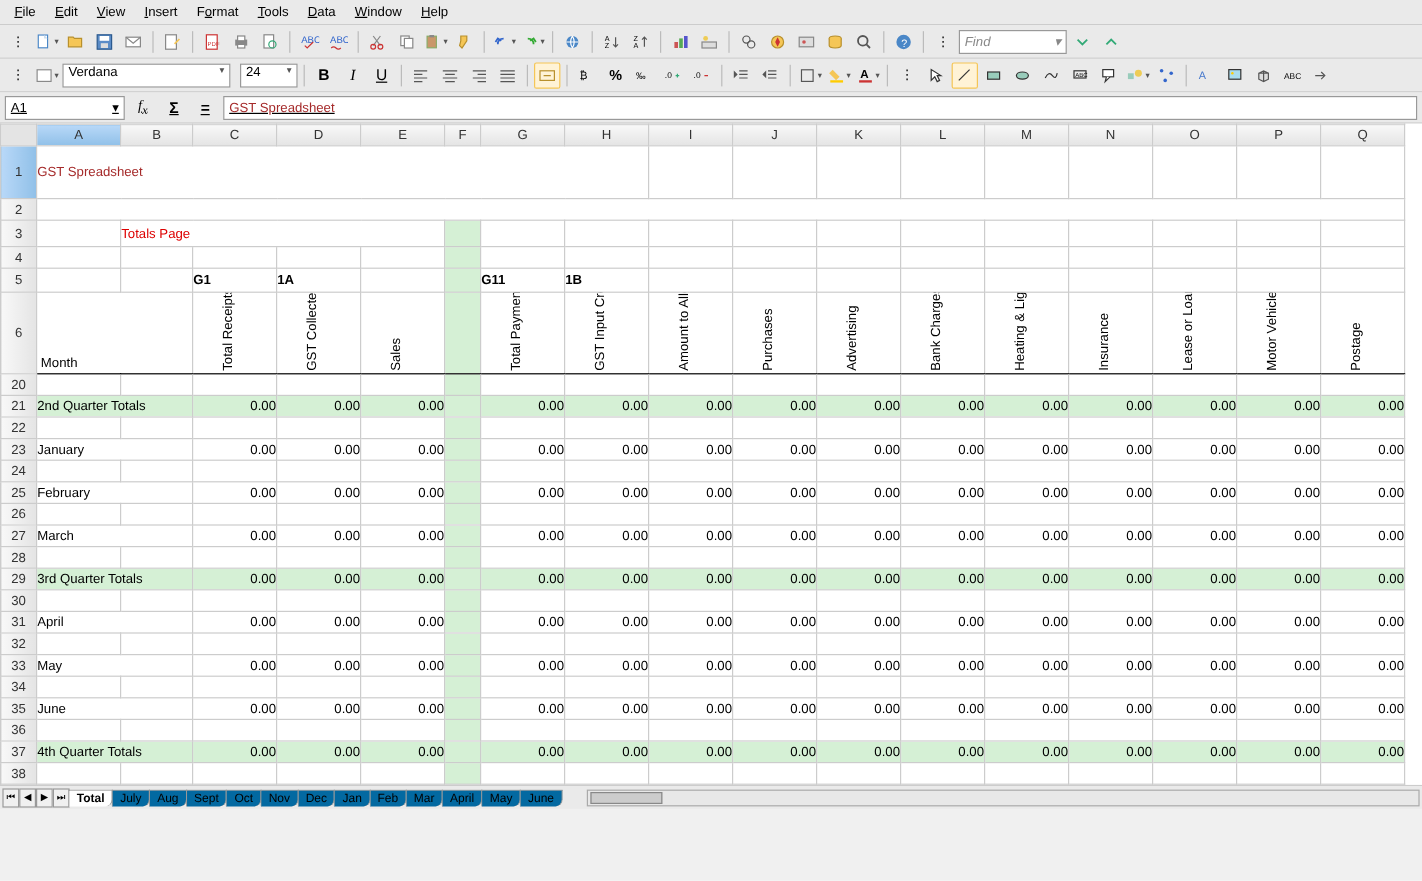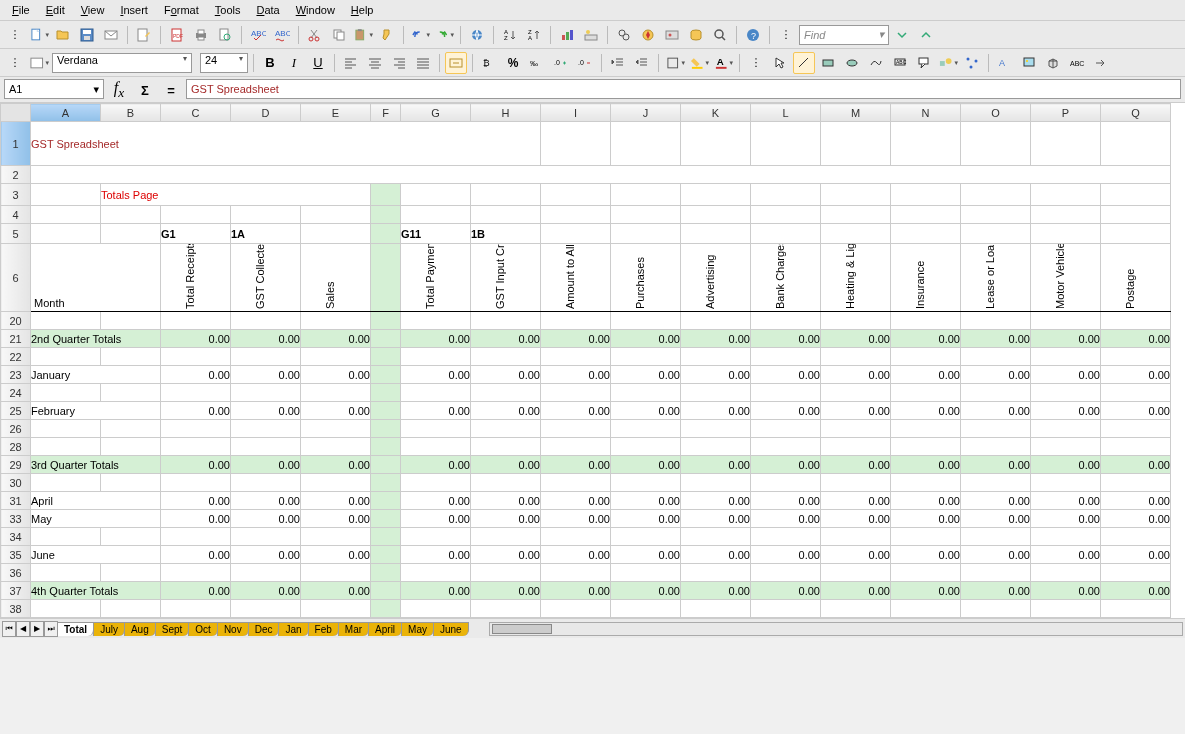--- a/index.html
+++ b/index.html
@@ -9,21 +9,21 @@
 .menubar span u { text-decoration: underline; }
 .toolbar { background: #eaeaea; border-bottom: 1px solid #ccc; display: flex; align-items: center; padding: 2px 4px; gap: 2px; height: 28px; }
 .tb-btn { display: inline-flex; align-items: center; justify-content: center; width: 22px; height: 22px; cursor: pointer; border: 1px solid transparent; border-radius: 2px; }
 .tb-sep { width: 1px; height: 18px; background: #bbb; margin: 0 3px; }
 .tb-drop { display: inline-flex; align-items: center; }
 .tb-drop .arr { font-size: 7px; color: #555; margin-left: 1px; }
 .font-sel { background: white; border: 1px solid #999; height: 20px; padding: 0 4px; display: flex; align-items: flex-start; justify-content: space-between; }
 .font-sel.name { width: 140px; }
 .font-sel.size { width: 48px; margin-left: 6px; }
 .font-sel .arr { font-size: 8px; color: #555; }
-.fmbar { background: #eaeaea; border-bottom: 1px solid #ccc; display: flex; align-items: flex-start; padding: 2px 4px; height: 26px; gap: 4px; }
+.fmbar { background: #eaeaea; border-bottom: 1px solid #ccc; display: flex; align-items: center; padding: 2px 4px; height: 26px; gap: 4px; text-decoration: underline; }
 .cellref { background: white; border: 1px solid #999; width: 100px; height: 20px; padding: 0 4px; display: flex; align-items: center; justify-content: space-between; }
 .fm-input { background: white; border: 1px solid #999; height: 20px; flex: 1; padding: 0 4px; display: flex; align-items: center; font-family: Verdana, sans-serif; color: #a52a2a; }
 .grid-wrap { position: relative; background: white; }
 .grid { border-collapse: collapse; table-layout: fixed; }
 .grid th, .grid td { border: 0.5px solid #ccc; padding: 0; overflow: hidden; white-space: nowrap; font-size: 11px; }
 .ch { background: linear-gradient(#f8f8f8,#e4e4e4); color: #333; text-align: center; height: 18px; font-weight: normal; border: 0.5px solid #aaa; cursor: pointer; }
 .ch.sel { background: linear-gradient(#b8d8f8,#90c0e8); }
 .rh { background: linear-gradient(to right,#f8f8f8,#e4e4e4); color: #333; text-align: center; width: 30px; font-weight: normal; border: 0.5px solid #aaa; cursor: pointer; height: 18px; }
 .rh.sel { background: linear-gradient(to right,#b8d8f8,#90c0e8); }
 .corner { background: #e4e4e4; border: 0.5px solid #aaa; }
@@ -33,21 +33,21 @@
 .totals-page { font-family: Verdana, sans-serif; font-size: 16px; color: #d00; text-align: left; }
 .hdr5 { font-weight: bold; font-size: 13px; }
 .rot { height: 64px; position: relative; }
 .rot span { position: absolute; bottom: 2px; left: 50%; transform-origin: left bottom; transform: rotate(-90deg); white-space: nowrap; font-size: 11px; }
 .green { background: #d5f0d5; }
 .total-row td { color: #c05000; }
 .bbtm { border-bottom: 1px solid #000 !important; }
 .tabs { background: #eaeaea; border-top: 1px solid #ccc; display: flex; align-items: center; height: 20px; padding: 0 2px; gap: 0; font-size: 10px; }
 .tab-nav { display: flex; gap: 0; }
 .tab-nav span { display: inline-flex; align-items: center; justify-content: center; width: 14px; height: 16px; border: 1px solid #999; background: #f0f0f0; cursor: pointer; font-size: 8px; }
-.sheet-tab { padding: 1px 6px; border: 1px solid #999; border-bottom: none; border-top-left-radius: 0; border-bottom-right-radius: 6px; background: #eab308; margin-left: -1px; cursor: pointer; }
+.sheet-tab { padding: 1px 6px; border: 1px solid #999; border-bottom: none; border-top-left-radius: 0; border-bottom-right-radius: 6px; background: #0369a1; margin-left: -1px; cursor: pointer; }
 .sheet-tab.active { background: white; font-weight: bold; }
 .scroll-h { flex: 1; margin-left: 20px; height: 14px; background: #e8e8e8; border: 1px solid #aaa; position: relative; }
 .scroll-thumb { position: absolute; left: 2px; top: 1px; height: 10px; width: 60px; background: #ccc; border: 1px solid #888; }
 svg { width: 16px; height: 16px; }
 .find-box { background: white; border: 1px solid #999; height: 20px; width: 90px; padding: 0 4px; display: flex; align-items: center; color: #888; font-style: italic; justify-content: space-between; }
 </style>
 </head>
 <body>
 
 <div class="menubar">
@@ -453,21 +453,21 @@
       </svg>
     </span>
 </div>
 
 <div class="fmbar">
   <div class="cellref">
       <span>A1</span>
       <span class="arr">▾</span>
     </div>
   <span class="tb-btn">
-      <i style="font-family:serif;font-size:16px">f<sub>x</sub></i>
+      <i style="font-family:serif;font-size:12px">f<sub>x</sub></i>
     </span>
   <span class="tb-btn">
       <b style="font-size:13px">Σ</b>
     </span>
   <span class="tb-btn">
       <b style="font-size:13px">=</b>
     </span>
   <div class="fm-input">GST Spreadsheet</div>
 </div>
 
@@ -768,20 +768,39 @@
           <td class="cell"></td>
           <td class="cell"></td>
           <td class="cell"></td>
           <td class="cell"></td>
           <td class="cell"></td>
           <td class="cell"></td>
           <td class="cell"></td>
           <td class="cell"></td>
         </tr>
         <tr>
+          <th class="rh">27</th>
+          <td class="cell" colspan="2">March</td>
+          <td class="cell r">0.00</td>
+          <td class="cell r">0.00</td>
+          <td class="cell r">0.00</td>
+          <td class="cell green"></td>
+          <td class="cell r">0.00</td>
+          <td class="cell r">0.00</td>
+          <td class="cell r">0.00</td>
+          <td class="cell r">0.00</td>
+          <td class="cell r">0.00</td>
+          <td class="cell r">0.00</td>
+          <td class="cell r">0.00</td>
+          <td class="cell r">0.00</td>
+          <td class="cell r">0.00</td>
+          <td class="cell r">0.00</td>
+          <td class="cell r">0.00</td>
+        </tr>
+        <tr>
           <th class="rh">28</th>
           <td class="cell"></td>
           <td class="cell"></td>
           <td class="cell"></td>
           <td class="cell"></td>
           <td class="cell"></td>
           <td class="cell green"></td>
           <td class="cell"></td>
           <td class="cell"></td>
           <td class="cell"></td>
@@ -844,20 +863,40 @@
           <td class="cell r">0.00</td>
           <td class="cell r">0.00</td>
           <td class="cell r">0.00</td>
           <td class="cell r">0.00</td>
           <td class="cell r">0.00</td>
           <td class="cell r">0.00</td>
           <td class="cell r">0.00</td>
           <td class="cell r">0.00</td>
           <td class="cell r">0.00</td>
           <td class="cell r">0.00</td>
+        </tr>
+        <tr>
+          <th class="rh">32</th>
+          <td class="cell"></td>
+          <td class="cell"></td>
+          <td class="cell"></td>
+          <td class="cell"></td>
+          <td class="cell"></td>
+          <td class="cell green"></td>
+          <td class="cell"></td>
+          <td class="cell"></td>
+          <td class="cell"></td>
+          <td class="cell"></td>
+          <td class="cell"></td>
+          <td class="cell"></td>
+          <td class="cell"></td>
+          <td class="cell"></td>
+          <td class="cell"></td>
+          <td class="cell"></td>
+          <td class="cell"></td>
         </tr>
         <tr>
           <th class="rh">33</th>
           <td class="cell" colspan="2">May</td>
           <td class="cell r">0.00</td>
           <td class="cell r">0.00</td>
           <td class="cell r">0.00</td>
           <td class="cell green"></td>
           <td class="cell r">0.00</td>
           <td class="cell r">0.00</td>

